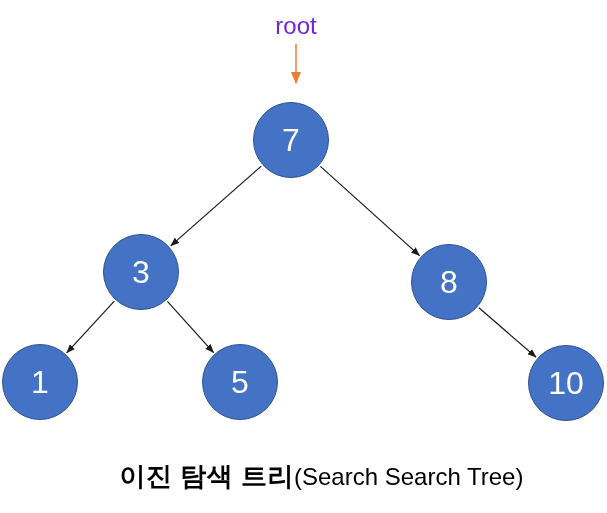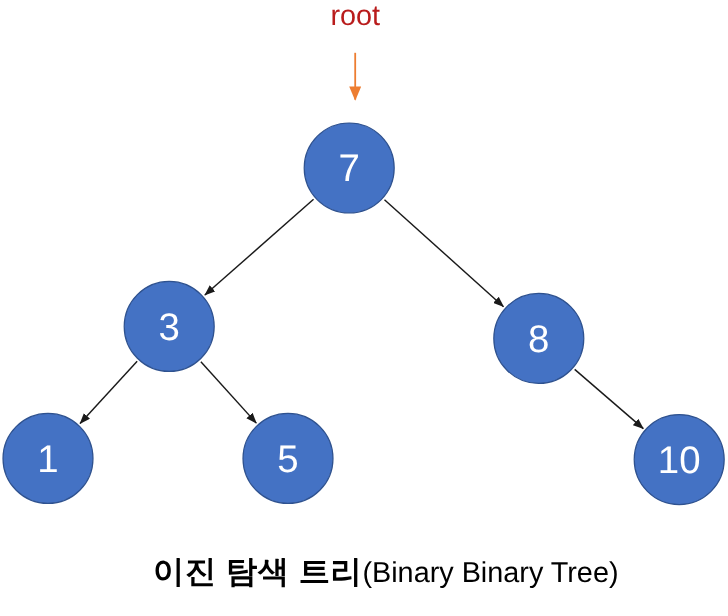--- a/index.html
+++ b/index.html
@@ -10,25 +10,25 @@
   }
   .stage {
     position: relative;
     width: 607px;
     height: 513px;
     background: #ffffff;
     overflow: hidden;
   }
   .root-label {
     position: absolute;
-    top: 0;
+    top: 12px;
     left: 296px;
     transform: translateX(-50%);
     font-size: 24px;
-    color: #b91c1c;
+    color: #6d28d9;
     white-space: nowrap;
   }
   svg.tree {
     position: absolute;
     top: 0;
     left: 0;
   }
   .node-num {
     font-family: "Liberation Sans", "DejaVu Sans", sans-serif;
     font-size: 32px;
@@ -81,16 +81,16 @@
         <circle cx="40" cy="382" r="37.5" fill="#4472C4" stroke="#2F528F" stroke-width="1"></circle>
         <text x="40" y="382" dy="0.35em" text-anchor="middle" class="node-num" fill="#ffffff">1</text>
         <circle cx="240" cy="382" r="37.5" fill="#4472C4" stroke="#2F528F" stroke-width="1"></circle>
         <text x="240" y="382" dy="0.35em" text-anchor="middle" class="node-num" fill="#ffffff">5</text>
         <circle cx="566" cy="383" r="37.5" fill="#4472C4" stroke="#2F528F" stroke-width="1"></circle>
         <text x="566" y="383" dy="0.35em" text-anchor="middle" class="node-num" fill="#ffffff">10</text>
       </g>
   </svg>
 
   <div class="caption">
-    <span class="cap-ko">이진 탐색 트리</span><span class="cap-en">(Binary Binary Tree)</span>
+    <span class="cap-ko">이진 탐색 트리</span><span class="cap-en">(Search Search Tree)</span>
   </div>
 
 </div>
 
 </body></html>

